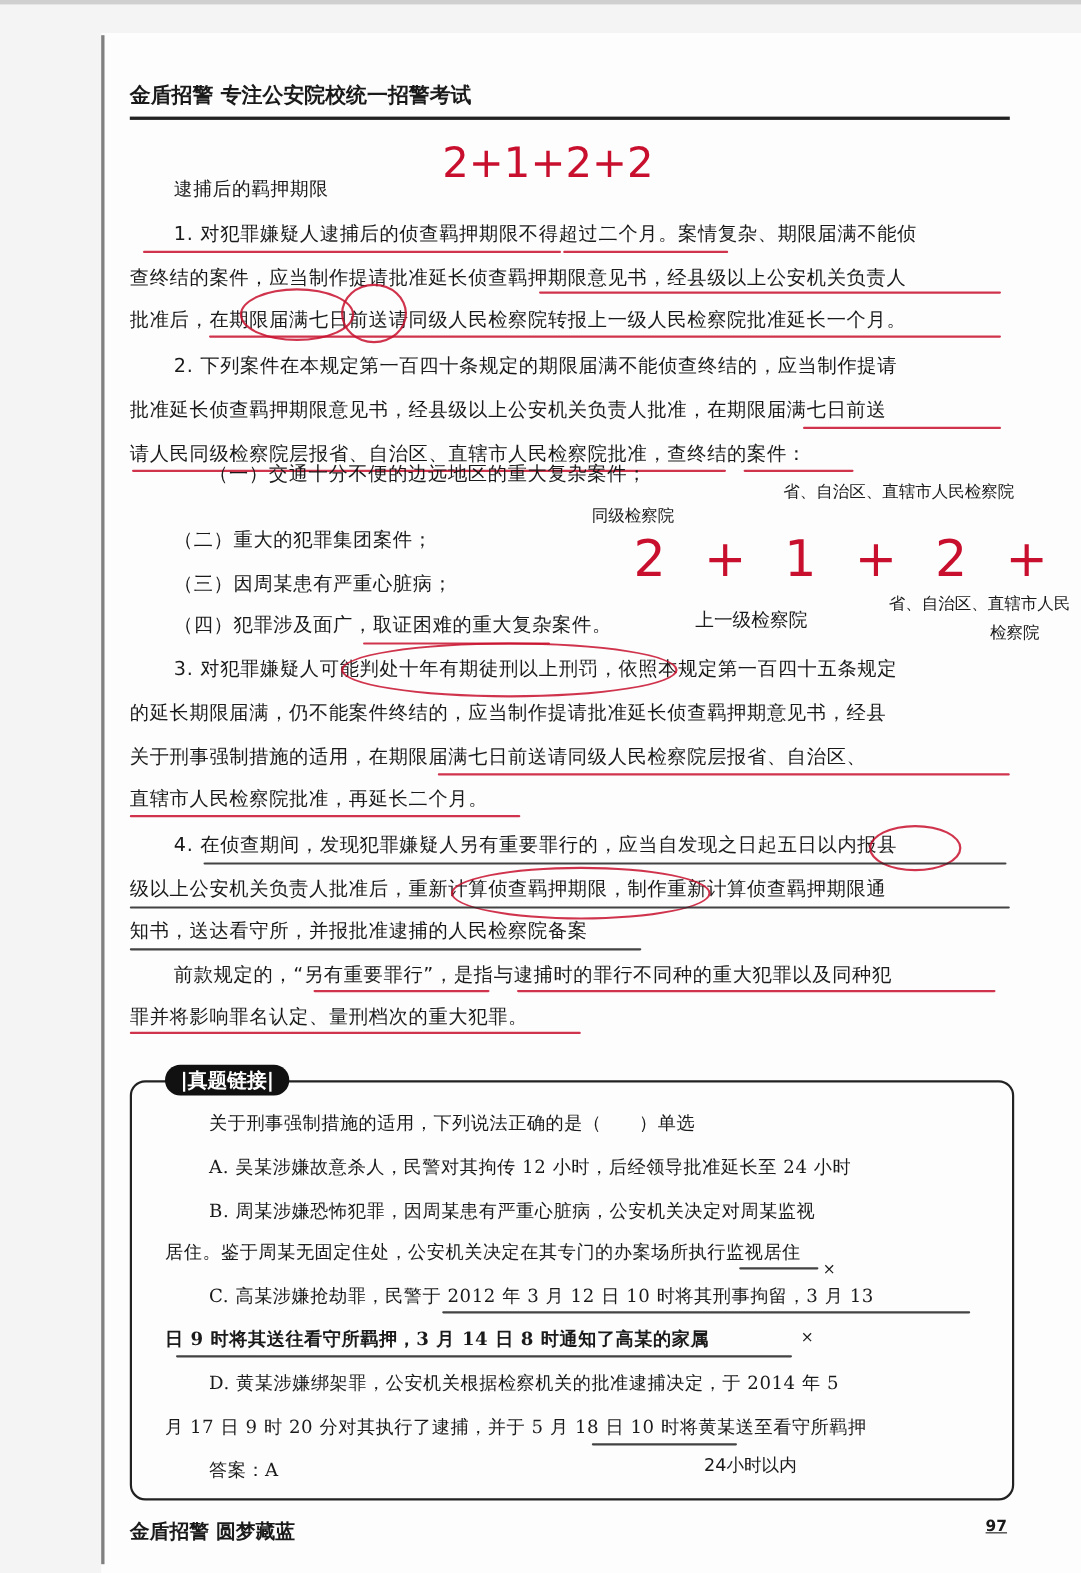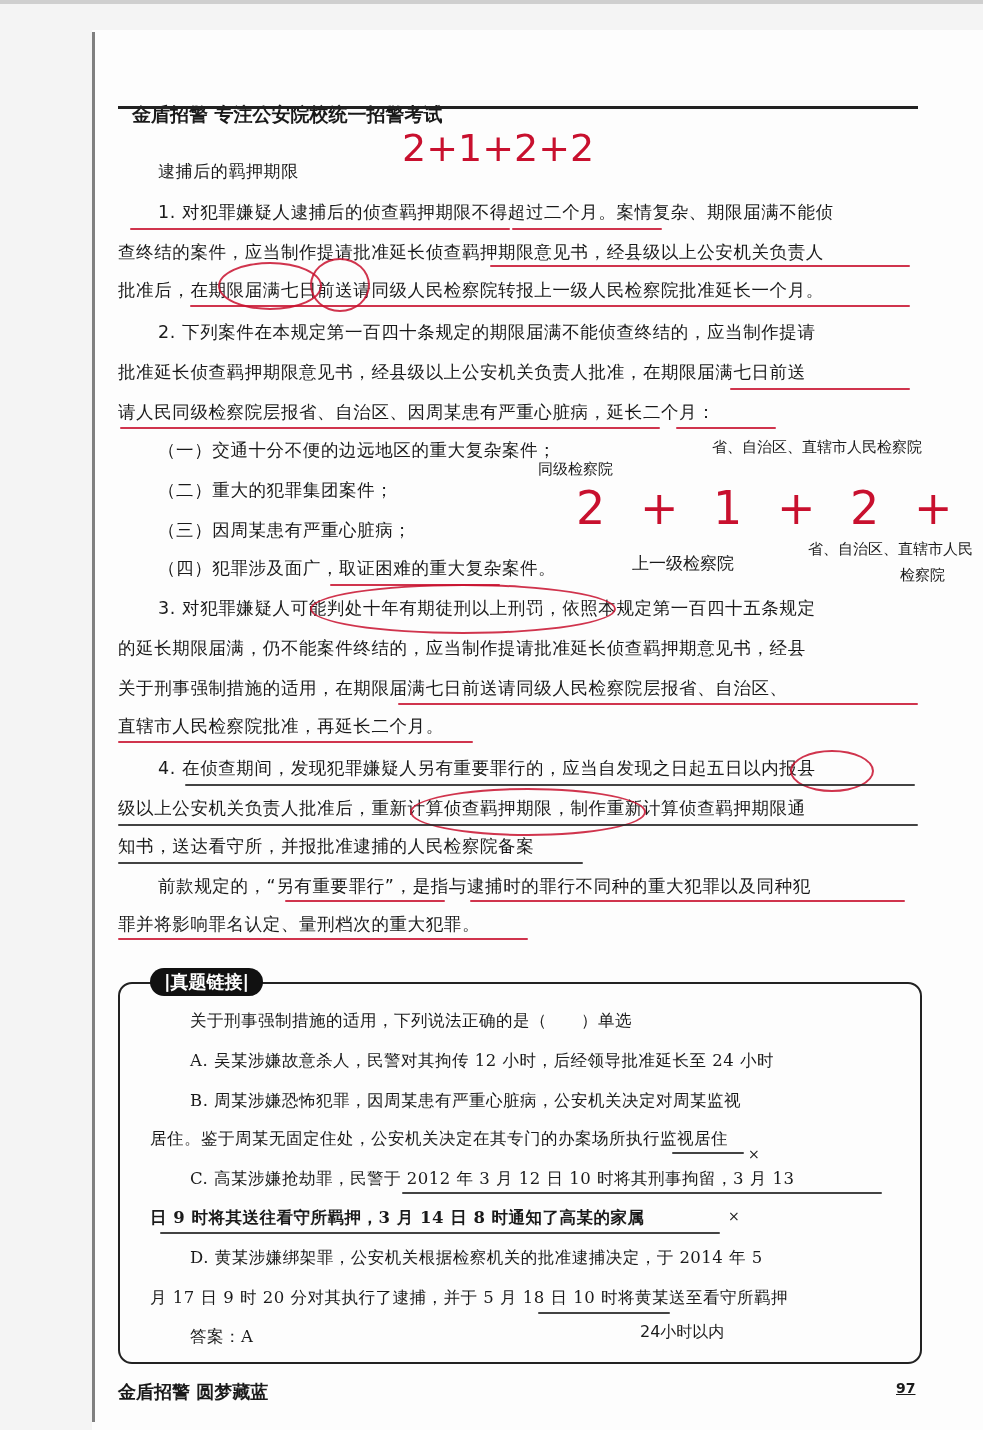--- a/index.html
+++ b/index.html
@@ -1,21 +1,21 @@
 <!DOCTYPE html>
 <html><head>
 <meta charset="utf-8">
 <style>
   html,body{margin:0;padding:0;}
   body{width:983px;height:1430px;background:#f4f4f4;position:relative;overflow:hidden;
        font-family:"DejaVu Sans","Liberation Sans",sans-serif;color:#1a1a1a;}
   .topbar{position:absolute;left:0;top:0;width:983px;height:4px;background:#cfcfcf;}
   .page{position:absolute;left:92px;top:30px;width:891px;height:1400px;background:#fdfdfd;}
   .page-edge{position:absolute;left:92px;top:32px;width:3px;height:1390px;background:#555;opacity:.75;}
-  .hdr{position:absolute;left:132px;top:74px;width:800px;height:30px;font-weight:bold;font-size:19px;margin-top:28px;}
+  .hdr{position:absolute;left:118px;top:74px;width:800px;height:30px;font-weight:bold;font-size:19px;}
   .hdr .l{position:absolute;left:0;top:0;}
   .hdr .r{position:absolute;right:0;top:0;}
   .hdr-rule{position:absolute;left:118px;top:106px;width:800px;height:3px;background:#222;}
   .line{position:absolute;left:118px;font-size:17.5px;white-space:nowrap;letter-spacing:.6px;}
   .ind{left:158px;}
   .sub{left:158px;}
   .red{color:#c8102e;font-family:"DejaVu Sans",sans-serif;}
   .hand{position:absolute;white-space:nowrap;}
   .ul-red{position:absolute;height:2px;background:#c8102e;border-radius:2px;opacity:.85;}
   .ul-blk{position:absolute;height:2px;background:#222;border-radius:2px;opacity:.85;}
@@ -47,26 +47,26 @@
 <div class="line" style="top:278px;">批准后，在期限届满七日前送请同级人民检察院转报上一级人民检察院批准延长一个月。</div>
 <div class="ul-red" style="left:130px;top:228px;width:380px;"></div>
 <div class="ul-red" style="left:512px;top:228px;width:150px;"></div>
 <div class="ul-red" style="left:490px;top:265px;width:420px;"></div>
 <div class="ul-red" style="left:190px;top:305px;width:720px;"></div>
 <div class="circ" style="left:218px;top:262px;width:100px;height:44px;"></div>
 <div class="circ" style="left:310px;top:258px;width:56px;height:50px;"></div>
 
 <div class="line ind" style="top:320px;">2. 下列案件在本规定第一百四十条规定的期限届满不能侦查终结的，应当制作提请</div>
 <div class="line" style="top:360px;">批准延长侦查羁押期限意见书，经县级以上公安机关负责人批准，在期限届满七日前送</div>
-<div class="line" style="top:400px;">请人民同级检察院层报省、自治区、因周某患有严重心脏病，延长二个月：</div>
+<div class="line" style="top:400px;">请人民同级检察院层报省、自治区、直辖市人民检察院批准，查终结的案件：</div>
 <div class="ul-red" style="left:730px;top:388px;width:180px;"></div>
 <div class="ul-red" style="left:120px;top:427px;width:540px;"></div>
 <div class="ul-red" style="left:676px;top:427px;width:100px;"></div>
 
-<div class="line sub" style="top:438px;">（一）交通十分不便的边远地区的重大复杂案件；</div>
+<div class="line sub" style="top:418px;margin-left:32px;">（一）交通十分不便的边远地区的重大复杂案件；</div>
 <div class="line sub" style="top:478px;">（二）重大的犯罪集团案件；</div>
 <div class="line sub" style="top:518px;">（三）因周某患有严重心脏病；</div>
 <div class="line sub" style="top:556px;">（四）犯罪涉及面广，取证困难的重大复杂案件。</div>
 <div class="ul-red" style="left:330px;top:584px;width:170px;"></div>
 
 <div class="hand" style="left:712px;top:438px;font-size:15px;">省、自治区、直辖市人民检察院</div>
 <div class="hand" style="left:538px;top:460px;font-size:15px;">同级检察院</div>
 <div class="hand red" style="left:576px;top:478px;font-size:46px;letter-spacing:10px;">2 + 1 + 2 + 2 =7个月</div>
 <div class="hand" style="left:632px;top:552px;font-size:17px;">上一级检察院</div>
 <div class="hand" style="left:808px;top:540px;font-size:15px;">省、自治区、直辖市人民</div>

